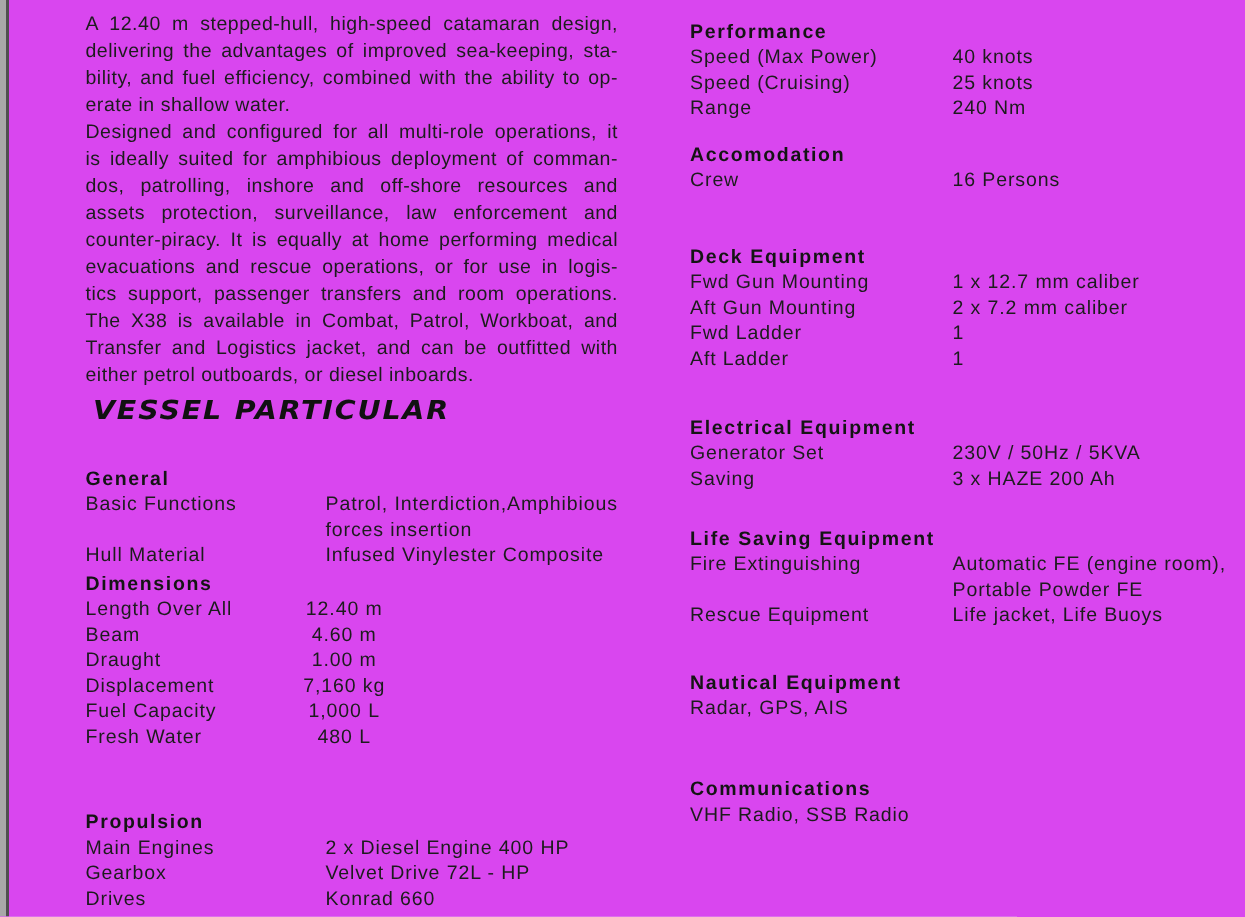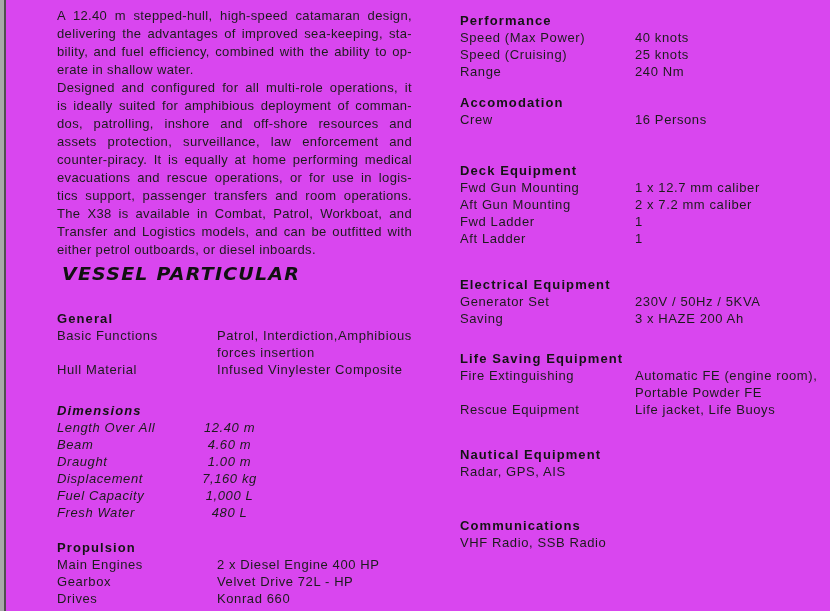--- a/index.html
+++ b/index.html
@@ -42,21 +42,21 @@
   .sec-heading { font-weight: bold; letter-spacing: 1.1px; color: #141414; white-space: nowrap; }
   .spec-row { display: flex; letter-spacing: 0.6px; }
   .spec-label { flex: none; white-space: nowrap; }
   .spec-value { white-space: nowrap; }
   .left-sec .spec-label { width: 160px; }
   .right-sec .spec-label { width: 175px; }
   .left-sec.dims .spec-label { width: 133px; }
   .left-sec.dims .spec-value { flex: none; width: 79px; text-align: center; }
   
   .sec-general     { left: 57px;  top: 310px; }
-  .sec-dimensions  { left: 57px;  top: 402px; font-style: italic; }
+  .sec-dimensions  { left: 57px;  top: 380px; }
   .sec-propulsion  { left: 57px;  top: 539px; }
   .sec-performance { left: 460px; top: 12px; }
   .sec-accomodation{ left: 460px; top: 94px; }
   .sec-deck        { left: 460px; top: 162px; }
   .sec-electrical  { left: 460px; top: 276px; }
   .sec-lifesaving  { left: 460px; top: 350px; }
   .sec-nautical    { left: 460px; top: 446px; }
   .sec-comms       { left: 460px; top: 517px; }
 </style>
 </head>
@@ -72,21 +72,21 @@
     <div class="iline j">bility, and fuel efficiency, combined with the ability to op-</div>
     <div class="iline l">erate in shallow water.</div>
     <div class="iline j">Designed and configured for all multi-role operations, it</div>
     <div class="iline j">is ideally suited for amphibious deployment of comman-</div>
     <div class="iline j">dos, patrolling, inshore and off-shore resources and</div>
     <div class="iline j">assets protection, surveillance, law enforcement and</div>
     <div class="iline j">counter-piracy. It is equally at home performing medical</div>
     <div class="iline j">evacuations and rescue operations, or for use in logis-</div>
     <div class="iline j">tics support, passenger transfers and room operations.</div>
     <div class="iline j">The X38 is available in Combat, Patrol, Workboat, and</div>
-    <div class="iline j">Transfer and Logistics models, and can be outfitted with</div>
+    <div class="iline j">Transfer and Logistics jacket, and can be outfitted with</div>
     <div class="iline l">either petrol outboards, or diesel inboards.</div>
   </div>
 
   <h1 class="vessel-title">VESSEL PARTICULAR</h1>
 
   <div class="section left-sec sec-general">
     <div class="sec-heading">General</div>
     <div class="spec-row">
       <span class="spec-label">Basic Functions</span>
       <span class="spec-value">Patrol, Interdiction,Amphibious</span>

